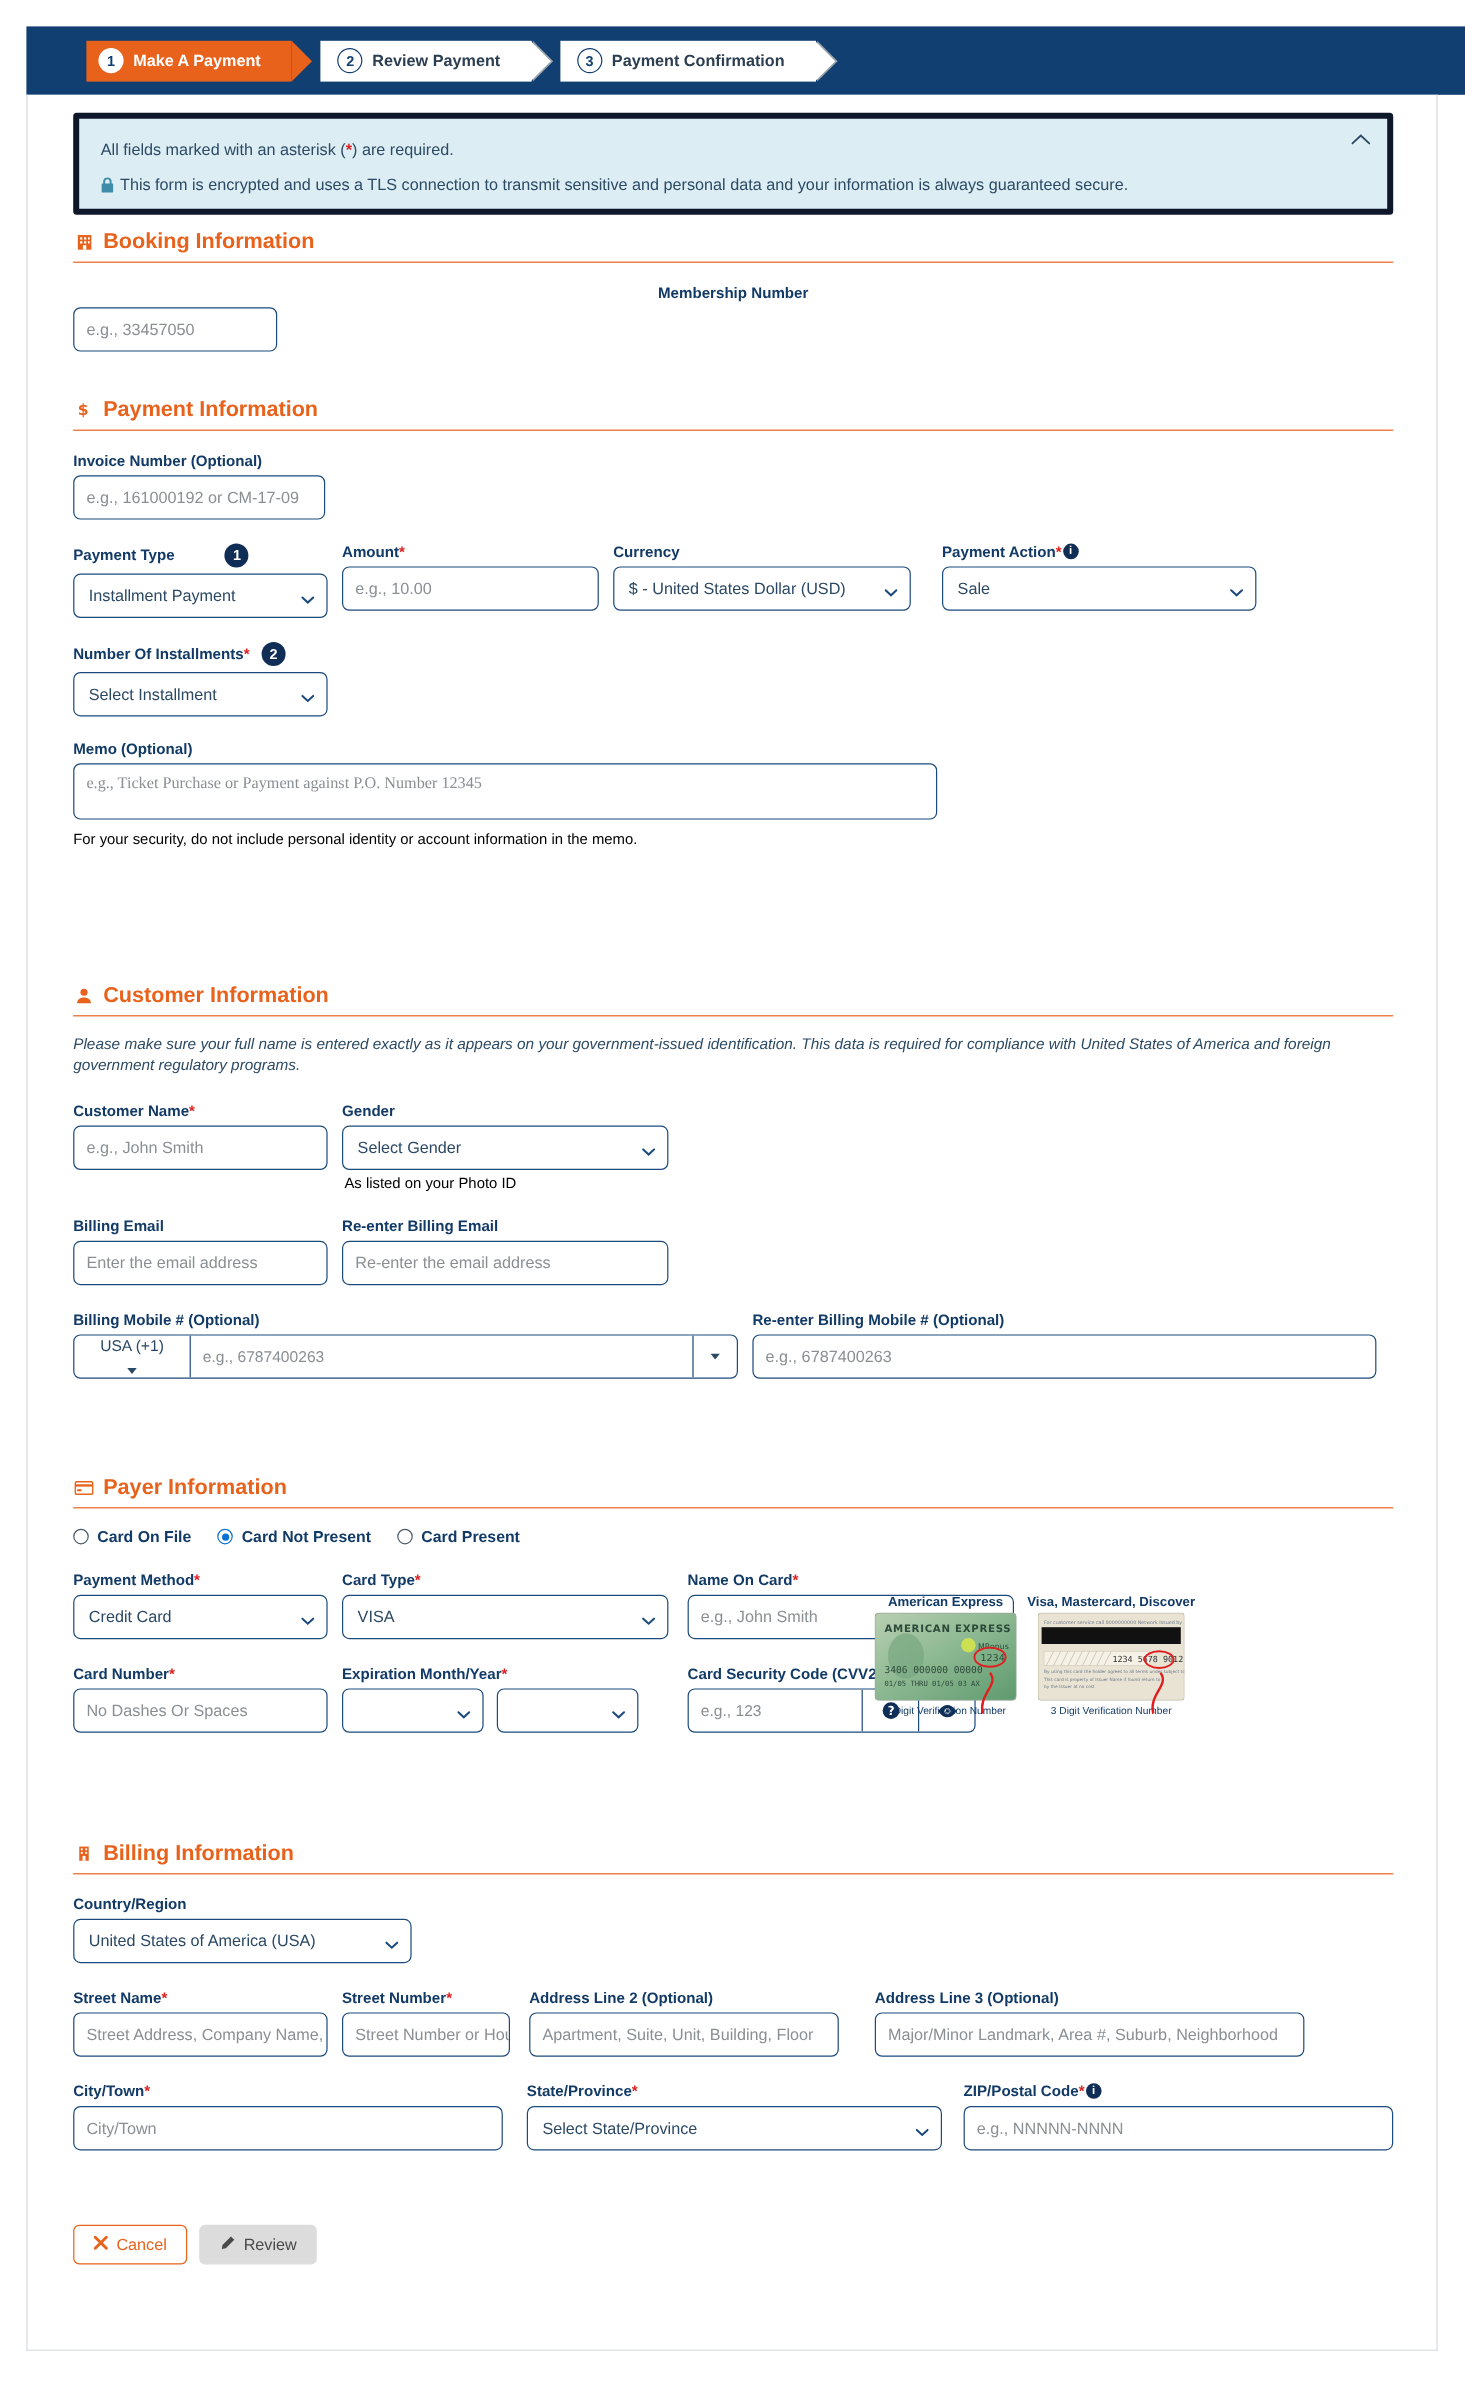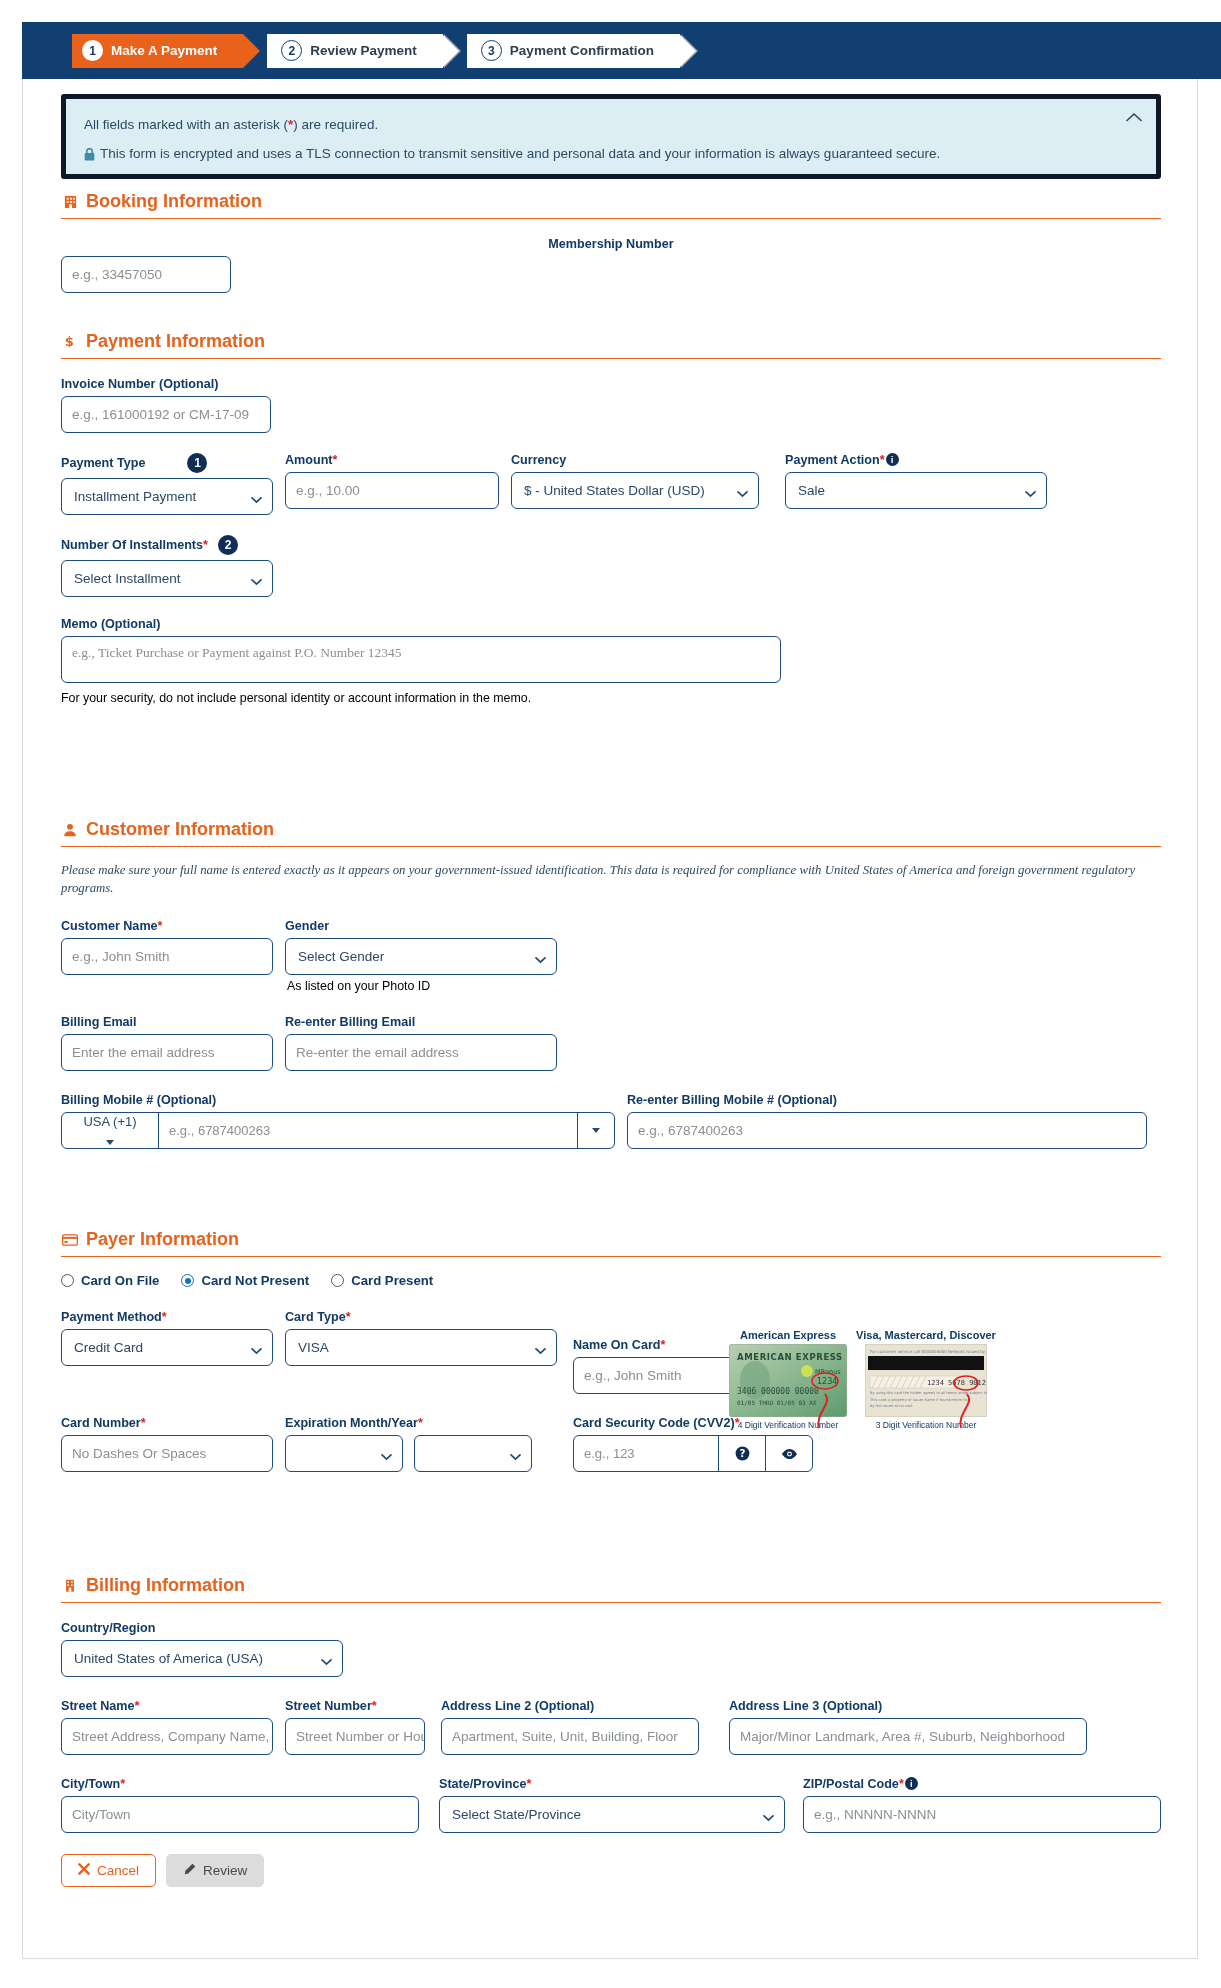--- a/index.html
+++ b/index.html
@@ -279,21 +279,21 @@
     <div class="section" style="top:740px;">
       <div class="sec-head">
         <span class="sico">
           <svg viewBox="0 0 16 16" width="14" height="14">
               <circle cx="8" cy="4.4" r="3.4" fill="#e8621c"></circle>
               <path d="M1.4 15c0-3.6 3-5.6 6.6-5.6s6.6 2 6.6 5.6z" fill="#e8621c"></path>
             </svg>
         </span>
         <span>Customer Information</span>
       </div>
-      <div class="italic-note" style="margin-top:14px; width:1090px;font-family:Liberation Serif, serif;">Please make sure your full name is entered exactly as it appears on your government-issued identification. This data is required for compliance with United States of America and foreign government regulatory programs.</div>
+      <div class="italic-note" style="margin-top:14px; width:1090px;">Please make sure your full name is entered exactly as it appears on your government-issued identification. This data is required for compliance with United States of America and foreign government regulatory programs.</div>
 
       <div class="row" style="margin-top:22px; gap:12px;">
         <div style="width:212px;">
           <span class="lbl-s"><span>Customer Name</span><span class="req-star">*</span></span>
           <div class="inp">e.g., John Smith</div>
         </div>
         <div style="width:272px;">
           <span class="lbl-s">Gender</span>
           <div class="sel" style="margin-top:3px;">
             <span>Select Gender</span>
@@ -382,21 +382,21 @@
         </div>
         <div style="width:272px;">
           <span class="lbl-s"><span>Card Type</span><span class="req-star">*</span></span>
           <div class="sel">
             <span>VISA</span>
             <span class="chev"><svg viewBox="0 0 11 7" width="11" height="7">
                   <path d="M1 1.4L5.5 5.6 10 1.4" stroke="#1b4a7d" stroke-width="1.7" fill="none" stroke-linecap="round"></path>
                 </svg></span>
           </div>
         </div>
-        <div style="width:272px; margin-left:4px;margin-top:28px;">
+        <div style="width:272px; margin-left:4px;">
           <span class="lbl-s"><span>Name On Card</span><span class="req-star">*</span></span>
           <div class="inp">e.g., John Smith</div>
         </div>
       </div>
 
       <div class="row" style="margin-top:22px; gap:12px;">
         <div style="width:212px;">
           <span class="lbl-s"><span>Card Number</span><span class="req-star">*</span></span>
           <div class="inp">No Dashes Or Spaces</div>
         </div>
@@ -486,21 +486,21 @@
             <ellipse cx="101" cy="39" rx="12" ry="7" fill="none" stroke="#e02020" stroke-width="1.6"></ellipse>
           </svg>
           <svg viewBox="0 0 60 38" width="60" height="38" style="position:absolute; left:72px; top:48px;">
             <path d="M30 2 C 38 12, 20 20, 24 36" stroke="#e02020" stroke-width="2" fill="none"></path>
           </svg>
         </div>
         <div class="cardimg-foot">3 Digit Verification Number</div>
       </div>
     </div>
 
-    <div class="section" style="top:1496px;">
+    <div class="section" style="top:1455px;">
       <div class="sec-head">
         <span class="sico">
           <svg viewBox="0 0 16 16" width="14" height="15">
               <rect x="3.5" y="1.5" width="9" height="13.5" fill="#e8621c"></rect>
               <rect x="5" y="3.2" width="1.8" height="1.8" fill="#fff"></rect>
               <rect x="9.2" y="3.2" width="1.8" height="1.8" fill="#fff"></rect>
               <rect x="5" y="6.6" width="1.8" height="1.8" fill="#fff"></rect>
               <rect x="9.2" y="6.6" width="1.8" height="1.8" fill="#fff"></rect>
               <rect x="6.6" y="10.4" width="2.8" height="4.6" fill="#fff"></rect>
             </svg>

